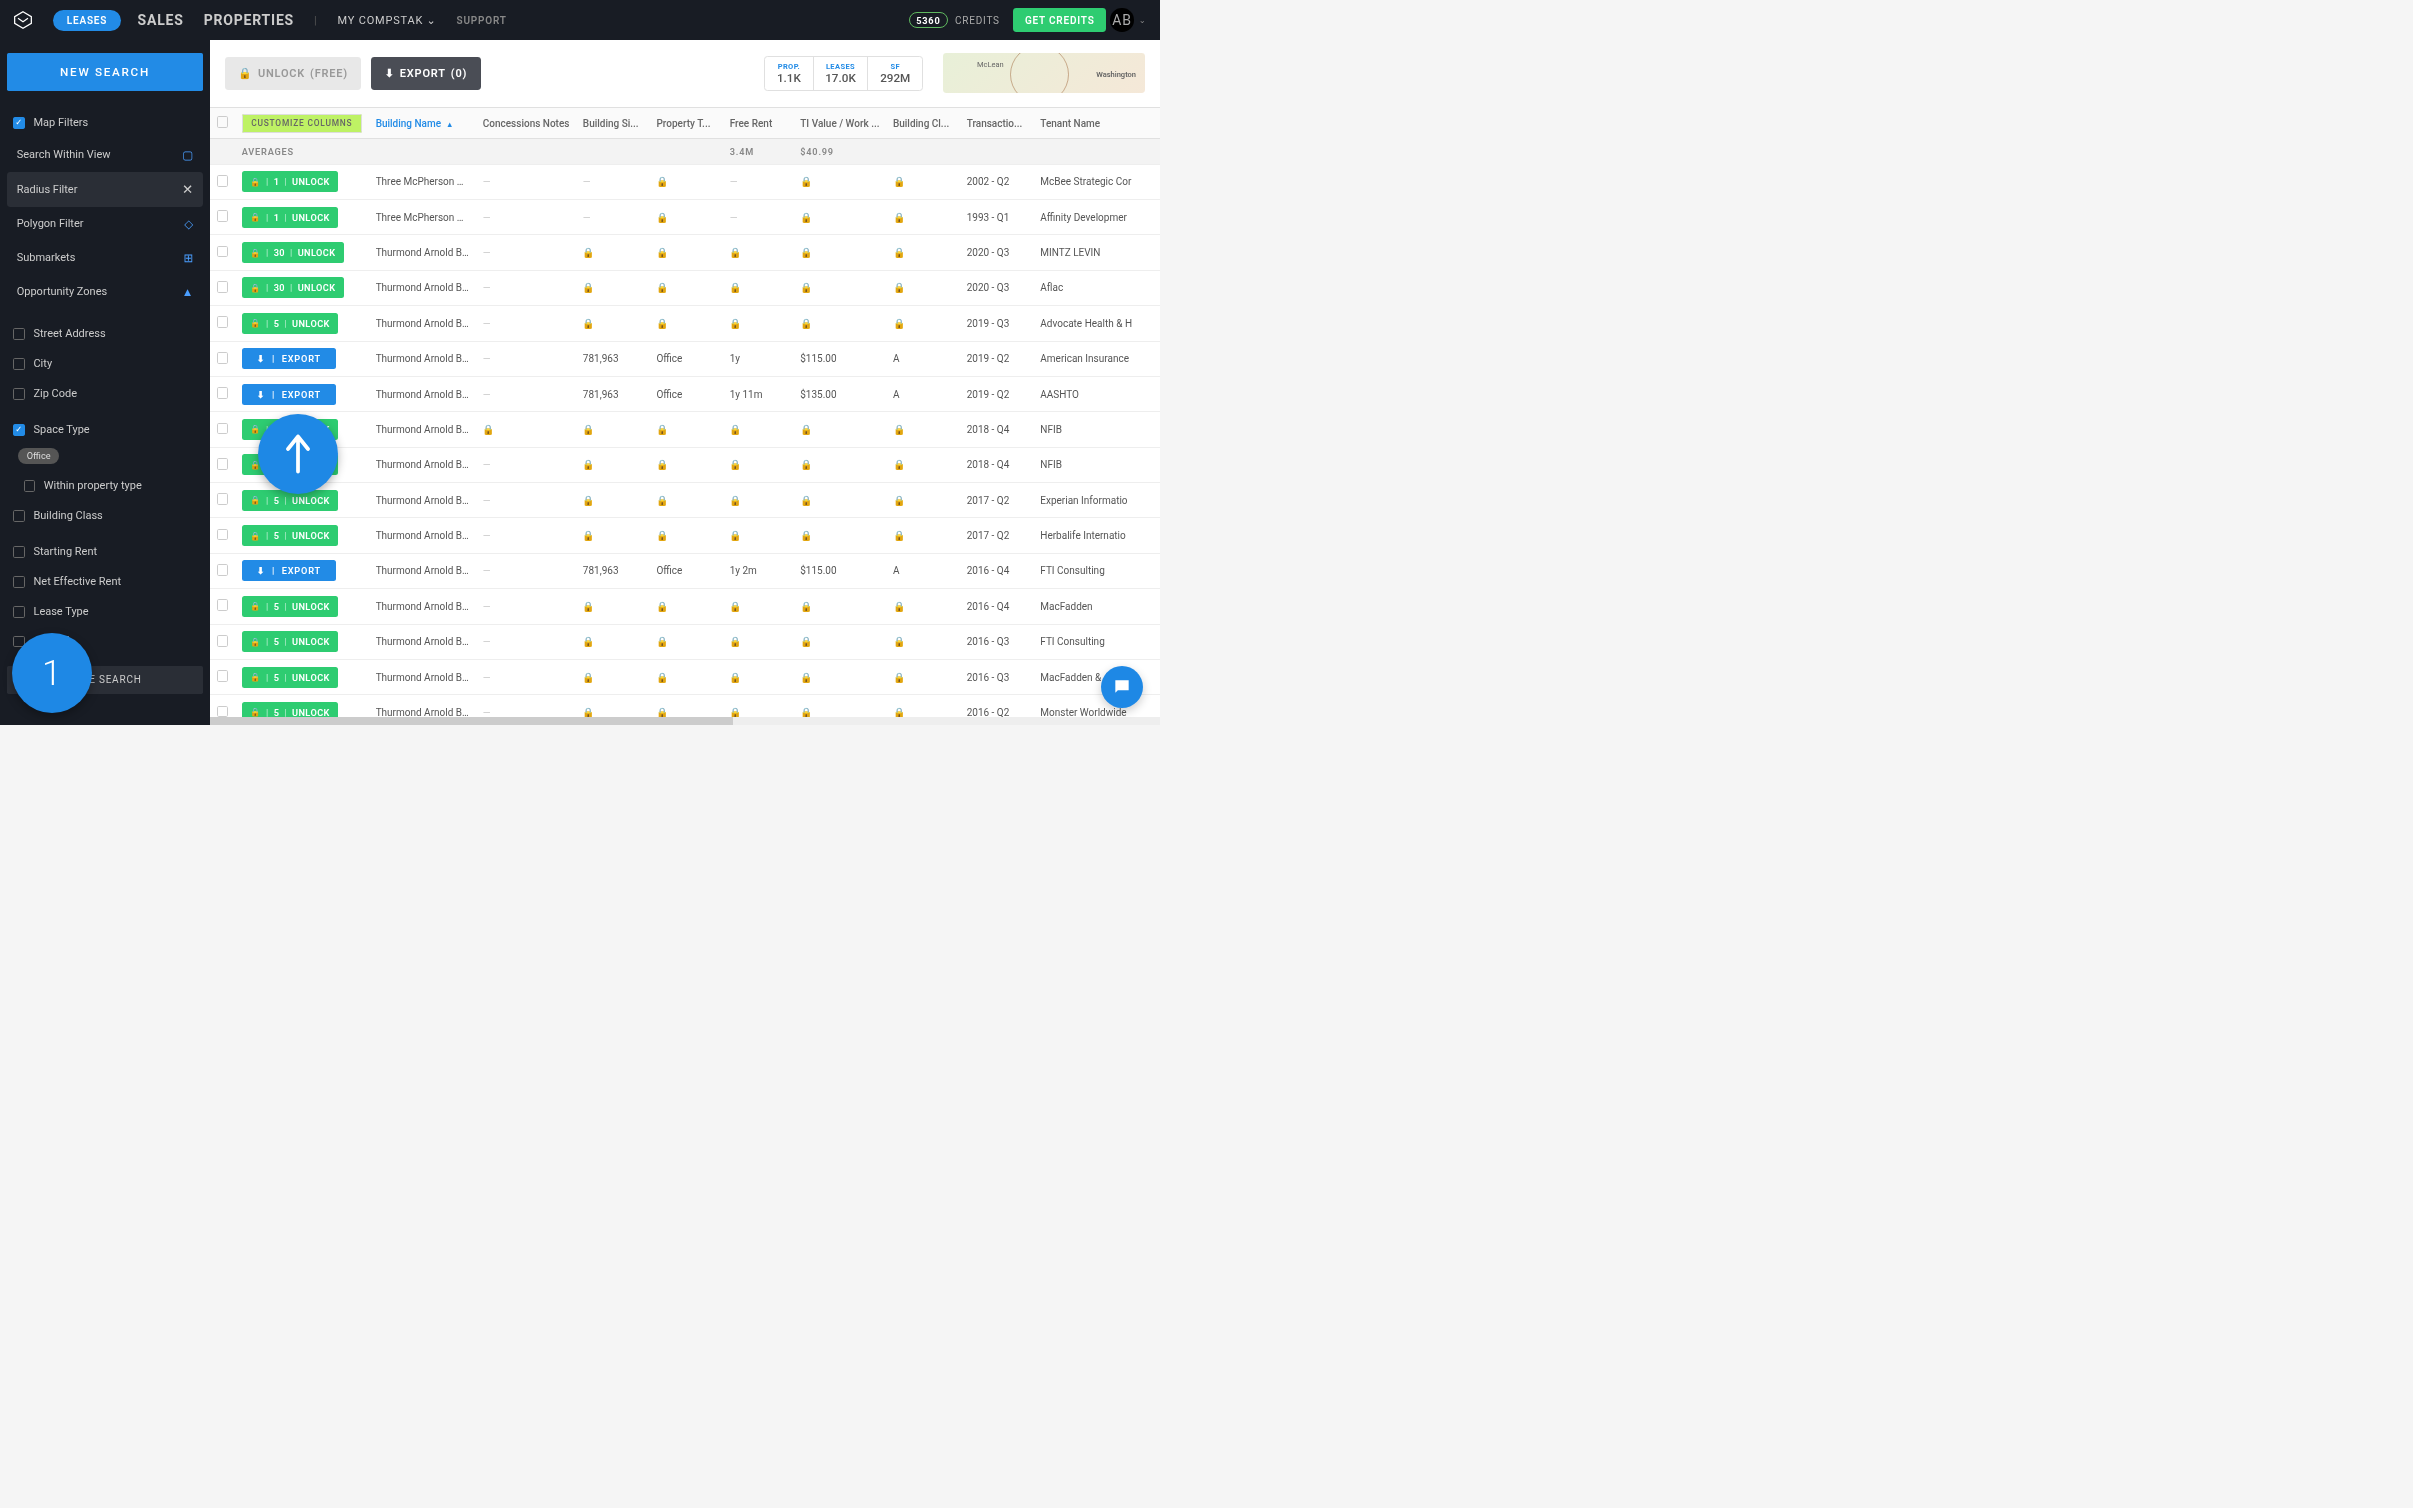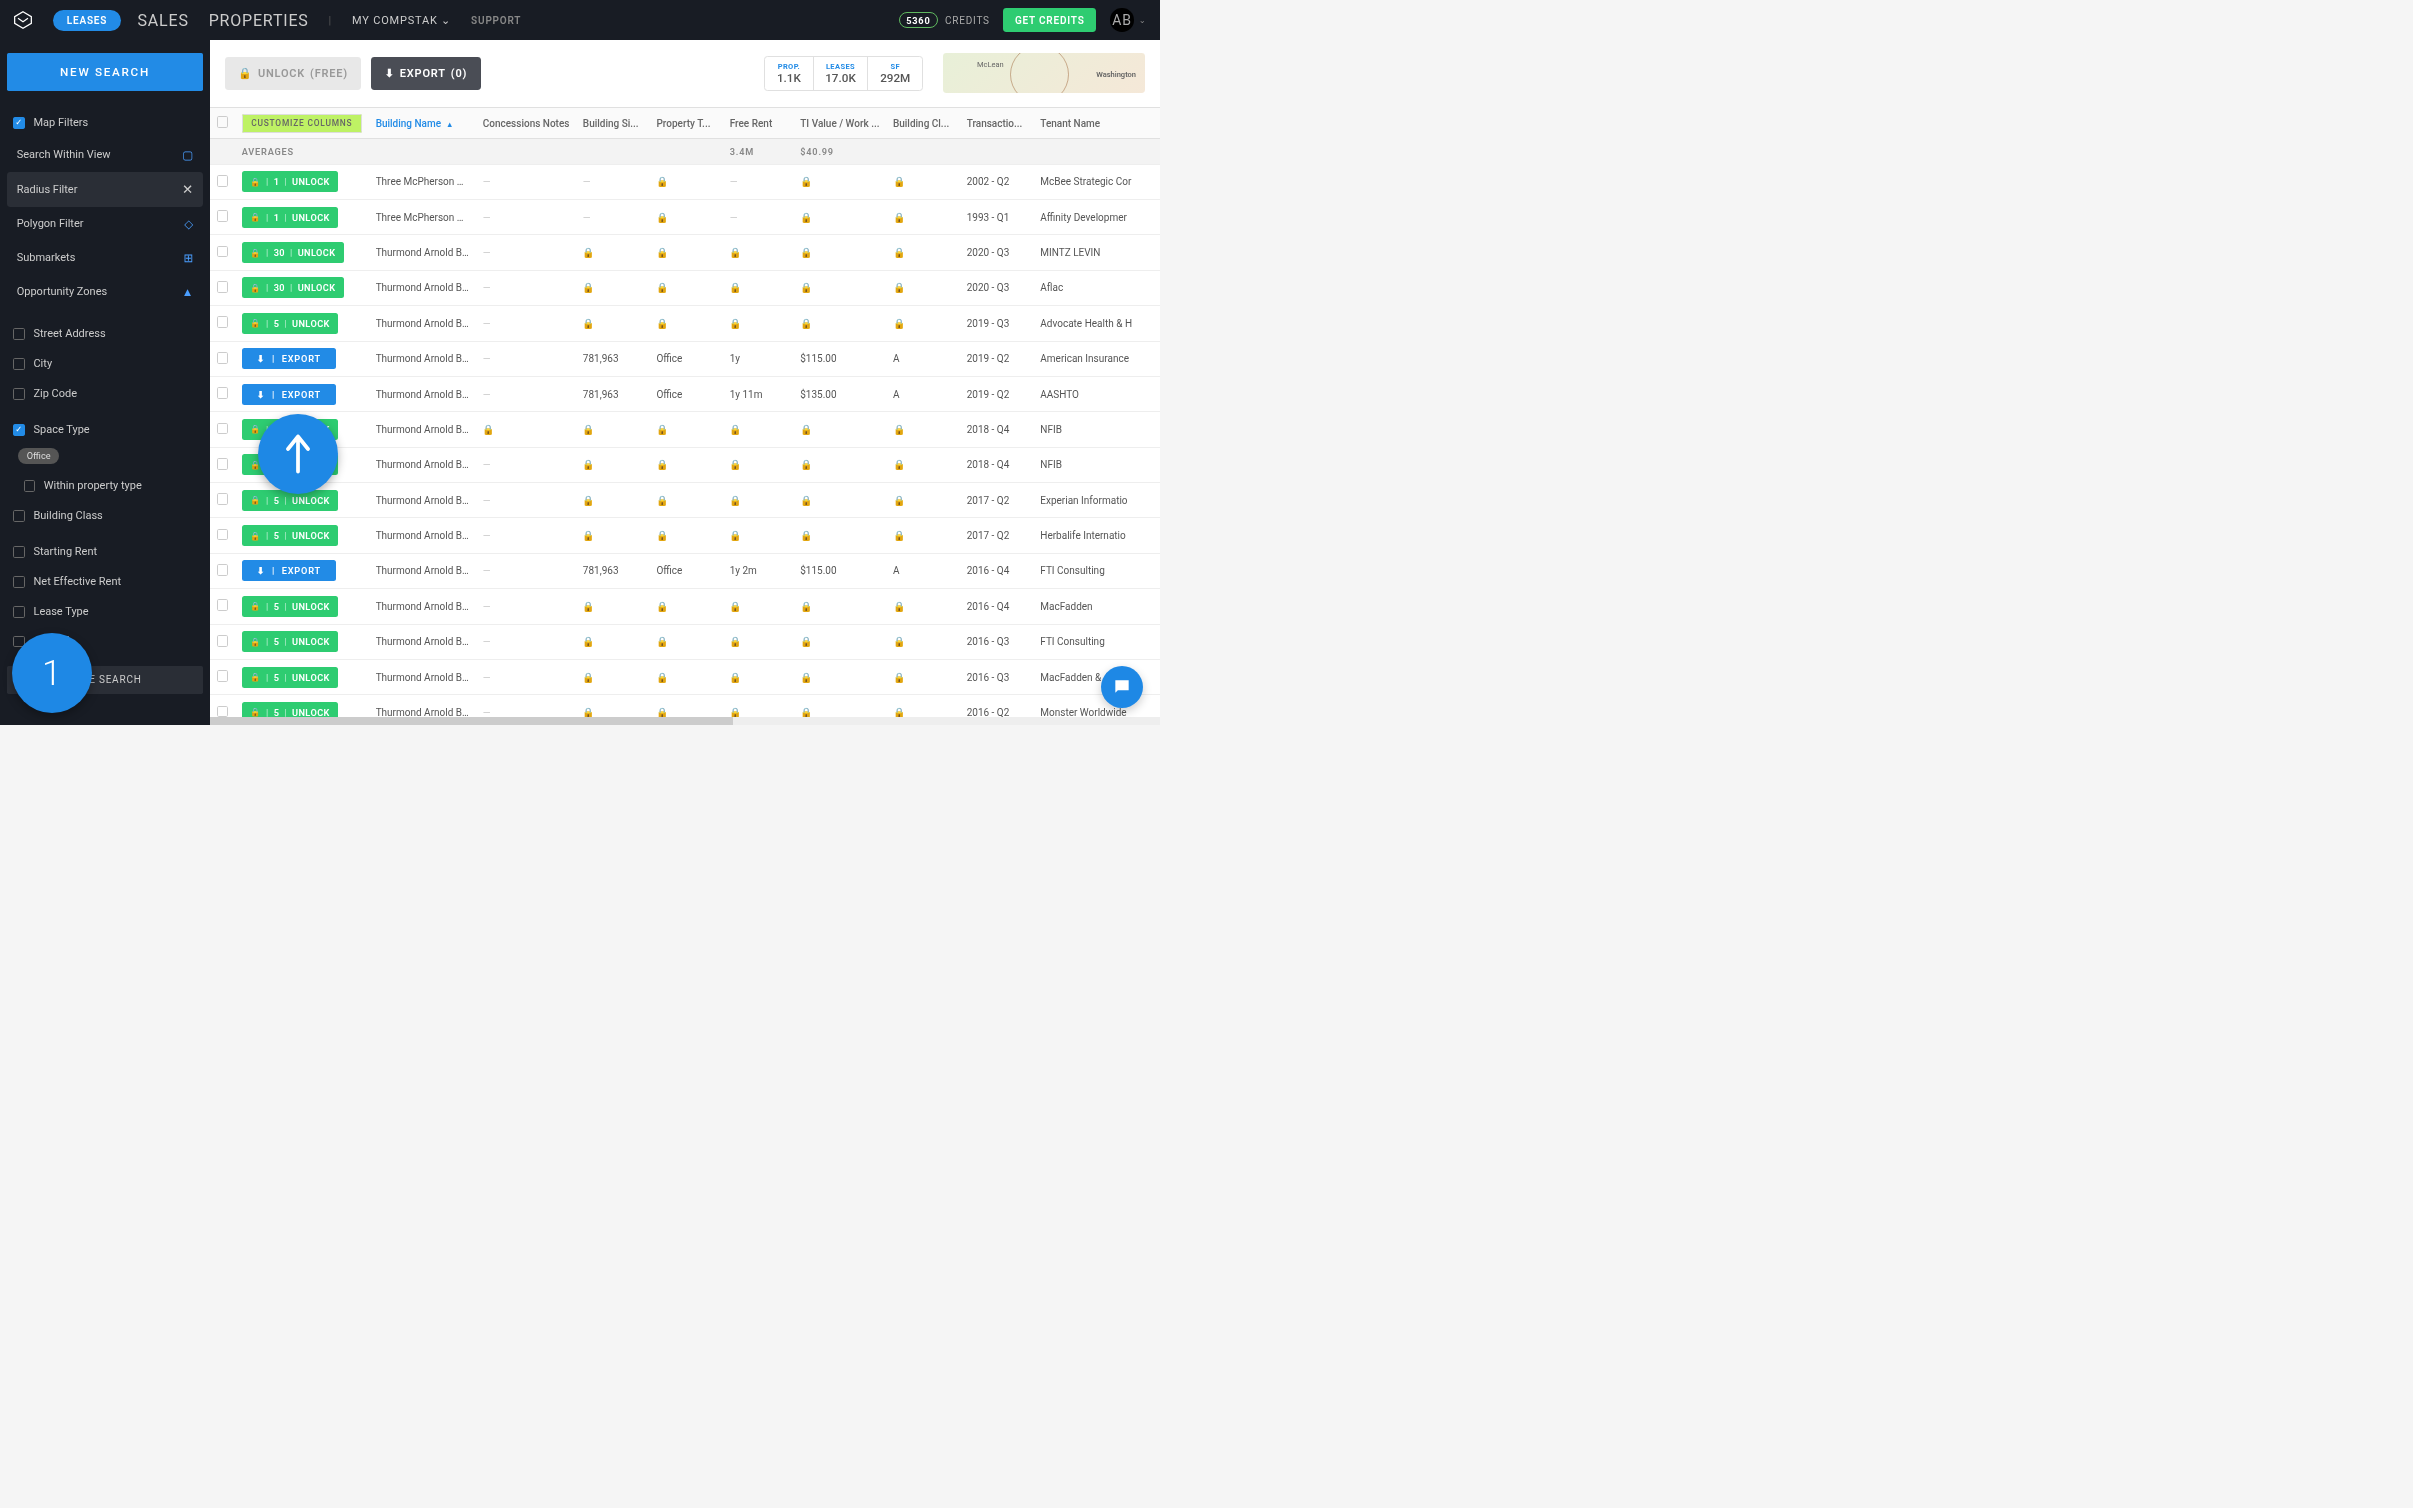--- a/index.html
+++ b/index.html
@@ -3,28 +3,28 @@
 <meta charset="utf-8">
 <style>
 * { margin:0; padding:0; box-sizing:border-box; font-family:-apple-system,BlinkMacSystemFont,"Segoe UI",Roboto,sans-serif; }
 body { background:#f5f5f5; width:1160px; height:725px; overflow:hidden; position:relative; }
 
 
 .topnav { background:#181c24; height:40px; display:flex; align-items:center; padding:0 13.4px; color:#ccc; font-size:11px; letter-spacing:0.8px; }
 .logo { width:20px; height:20px; margin-right:20px; }
 .logo svg { width:20px; height:20px; }
 .nav-pill { background:#228be6; color:#fff; padding:5px 13.4px; border-radius:17px; font-size:10px; font-weight:600; margin-right:17px; letter-spacing:0.8px;}
-.nav-link { color:#ccc; margin-right:20px; font-size:16px; font-weight:400; letter-spacing:0.8px; }
+.nav-link { color:#ccc; margin-right:20px; font-size:14px; font-weight:700; letter-spacing:0.8px; }
 .nav-divider { color:#555; margin-right:20px; }
 .nav-dropdown { display:flex; align-items:center; margin-right:20px; }
 .nav-dropdown .chev { margin-left:3.4px; }
 .nav-support { color:#888; margin-right:auto; font-size:10px; font-weight:600; letter-spacing:0.8px;}
 .credits-badge { border:0.8px solid #5fb85f; border-radius:10px; padding:1.7px 6.7px; color:#fff; font-size:9.2px; font-weight:700; margin-right:6.7px;}
 .credits-label { color:#aaa; font-size:10px; margin-right:13.4px; letter-spacing:0.8px;}
-.get-credits-btn { background:#2ecc71; color:#fff; padding:6.7px 11.7px; border-radius:3.4px; font-size:10px; font-weight:600; letter-spacing:0.8px; margin-right:14px;}
+.get-credits-btn { background:#2ecc71; color:#fff; padding:6.7px 11.7px; border-radius:3.4px; font-size:10px; font-weight:600; letter-spacing:0.8px; margin-right:4px;}
 .avatar { width:23.5px; height:23.5px; border-radius:50%; background:#000000; color:#aaa; display:flex; align-items:center; justify-content:center; font-size:14px; margin-right:5px;}
 .chev-small { color:#888; font-size:8.4px; }
 
 
 .main { display:flex; height:calc(100% - 40px); }
 .sidebar { width:210px; background:#181c24; color:#ccc; padding:13.4px 6.7px; overflow-y:auto; font-size:11px; }
 .new-search-btn { background:#228be6; color:#fff; width:100%; padding:11.7px 0; text-align:center; font-size:11.7px; font-weight:500; letter-spacing:1.7px; margin-bottom:17px; border-radius:1.7px;}
 .sb-row { display:flex; align-items:flex-end; padding:8.4px 6.7px; cursor:pointer; }
 .sb-row .cb { width:11.7px; height:11.7px; border:0.8px solid #666; margin-right:8.4px; border-radius:1.7px; flex-shrink:0;}
 .sb-row .cb.checked { background:#228be6; border-color:#228be6; position:relative;}

